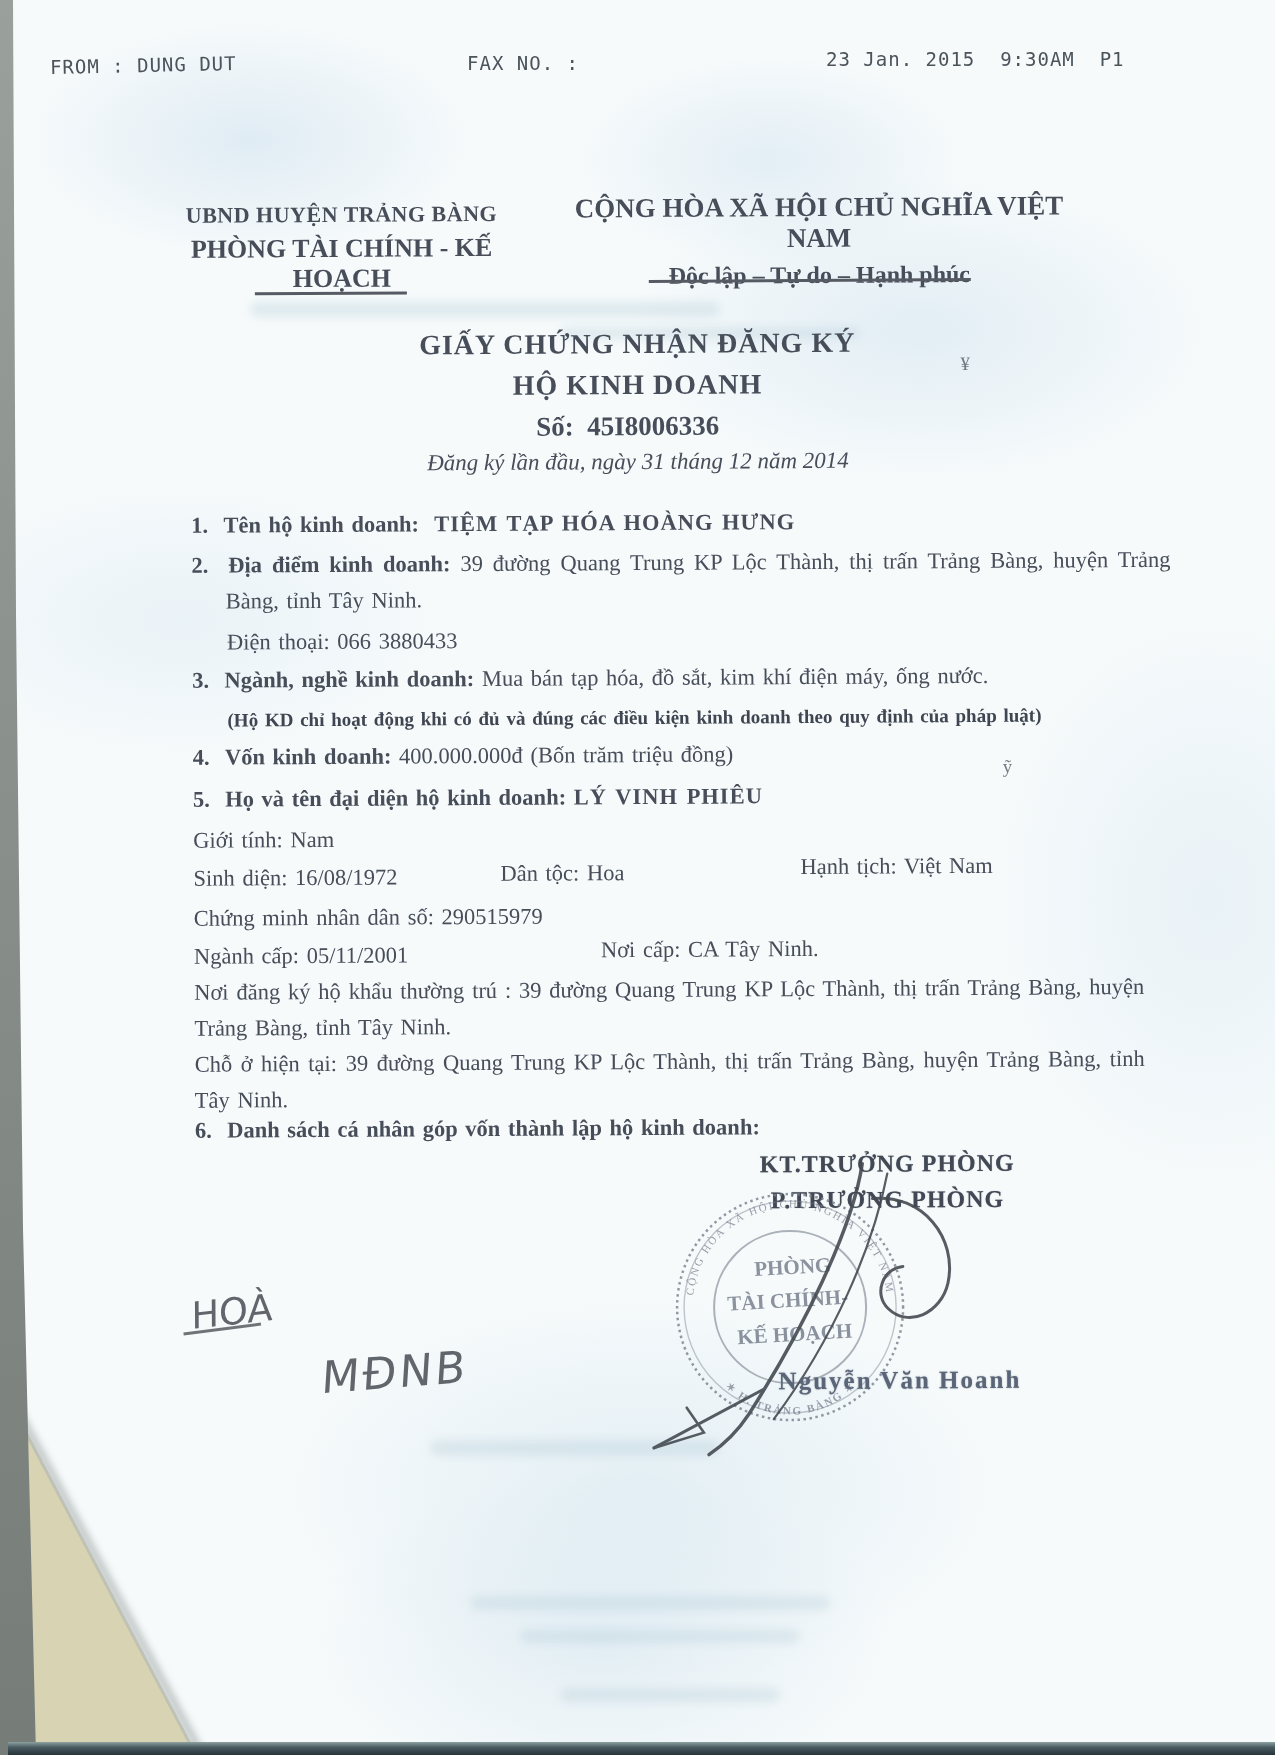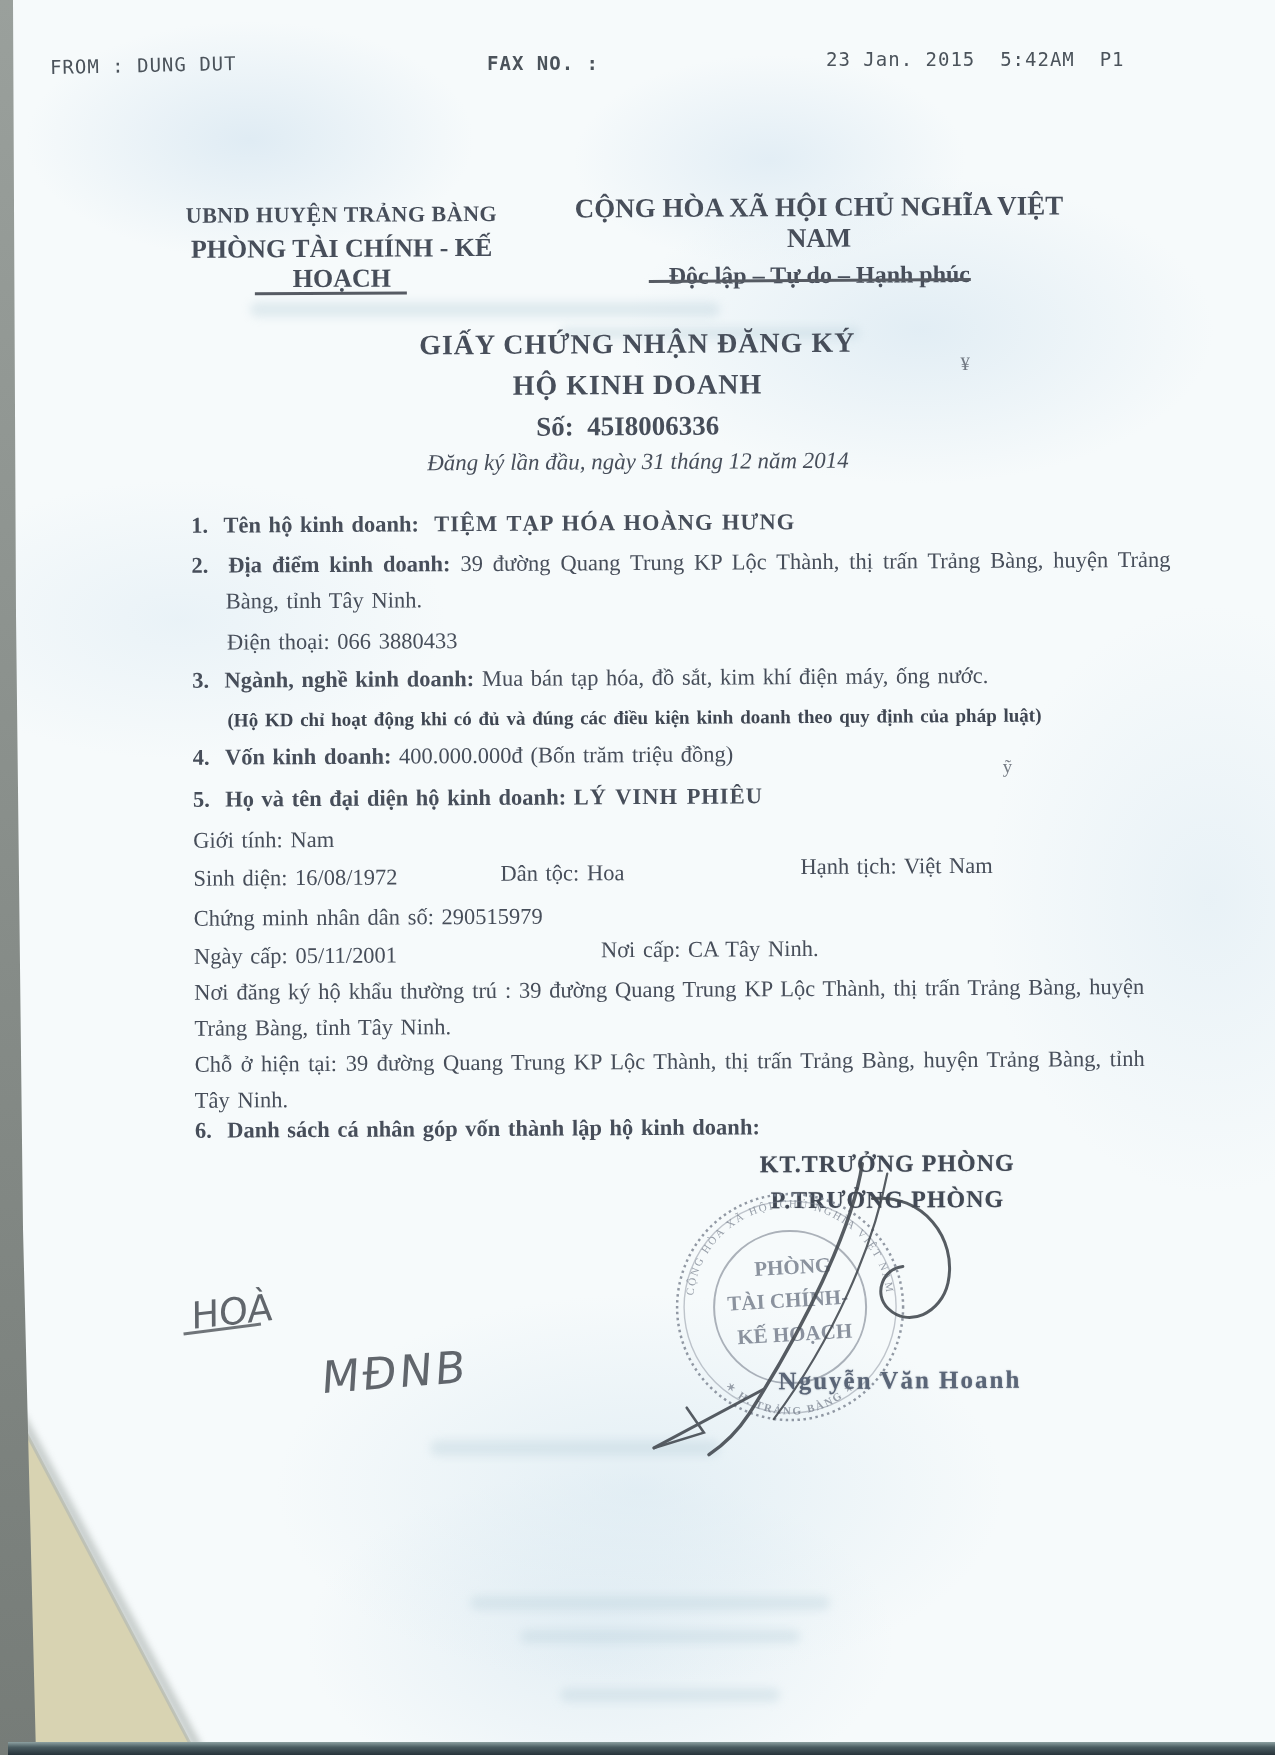--- a/index.html
+++ b/index.html
@@ -37,22 +37,22 @@
     text-shadow:0 0 1.5px rgba(90,101,119,.65);letter-spacing:2px;}
   .sig-title{position:absolute;width:300px;text-align:center;font-weight:bold;font-size:24px;
     color:#424955;letter-spacing:1px;text-shadow:0 0 1px rgba(66,73,85,.5);}
 </style>
 </head>
 <body>
 
 <div class="page">
 
   <div class="abs mono" style="left:50px;top:54px;transform:rotate(-1.2deg);">FROM : DUNG DUT</div>
-  <div class="abs mono" style="left:487px;top:52px;font-weight:bold;">FAX NO. :</div>
-  <div class="abs mono" style="left:826px;top:48px;white-space:pre;">23 Jan. 2015  5:42AM  P1</div>
+  <div class="abs mono" style="left:467px;top:52px;">FAX NO. :</div>
+  <div class="abs mono" style="left:826px;top:48px;white-space:pre;">23 Jan. 2015  9:30AM  P1</div>
 
   <div class="smudge" style="left:250px;top:302px;width:470px;height:15px;"></div>
   <div class="smudge" style="left:560px;top:327px;width:300px;height:12px;"></div>
   <div class="smudge" style="left:430px;top:1440px;width:290px;height:16px;"></div>
   <div class="smudge" style="left:470px;top:1596px;width:360px;height:14px;"></div>
   <div class="smudge" style="left:520px;top:1630px;width:280px;height:13px;"></div>
   <div class="smudge" style="left:560px;top:1688px;width:220px;height:14px;"></div>
 
   <div class="doc">
 
@@ -130,21 +130,21 @@
       <span>Hạnh tịch:</span>
       <span>Việt Nam</span>
     </div>
 
     <div class="para" style="left:193px;top:898px;">
       <span>Chứng minh nhân dân số:</span>
       <span>290515979</span>
     </div>
 
     <div class="para" style="left:193px;top:936px;">
-      <span>Ngày cấp:</span>
+      <span>Ngành cấp:</span>
       <span>05/11/2001</span>
     </div>
     <div class="para" style="left:600px;top:932px;">
       <span>Nơi cấp:</span>
       <span>CA Tây Ninh.</span>
     </div>
 
     <div class="para just" style="left:193px;top:972px;width:950px;">
       <span>Nơi đăng ký hộ khẩu thường trú :</span>
       <span>39 đường Quang Trung KP Lộc Thành, thị trấn Trảng Bàng, huyện Trảng Bàng, tỉnh Tây Ninh.</span>

